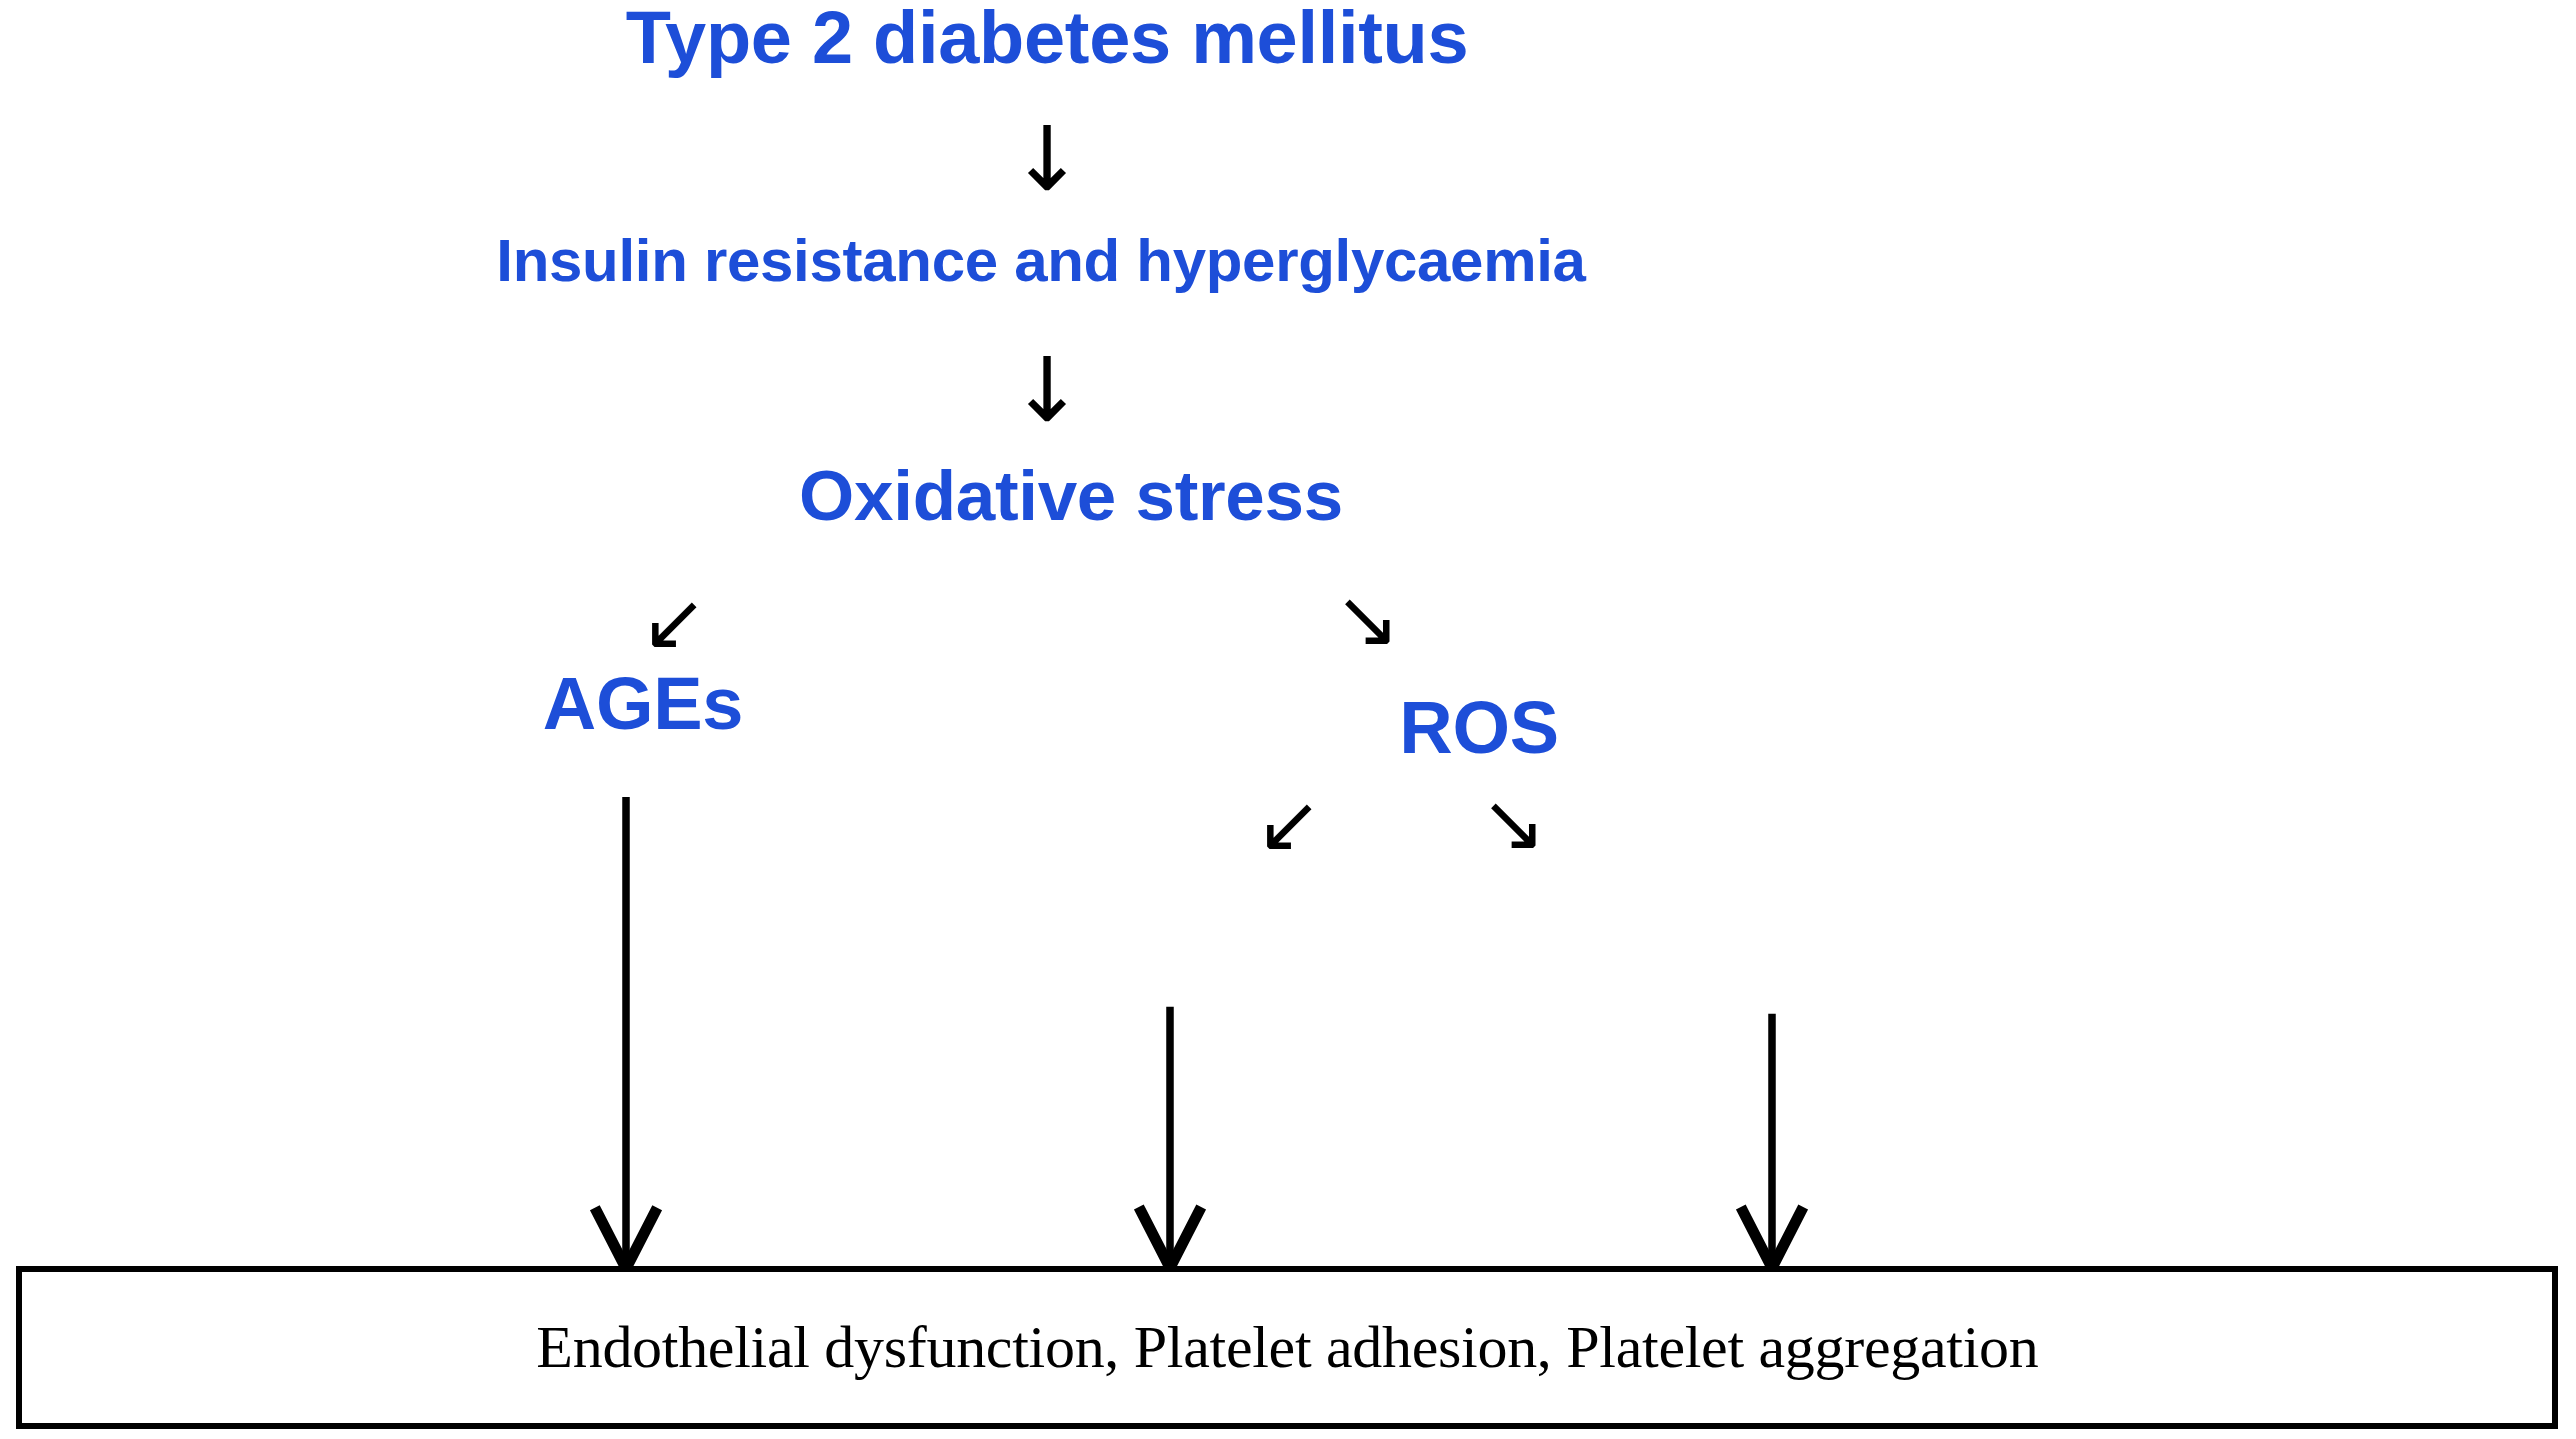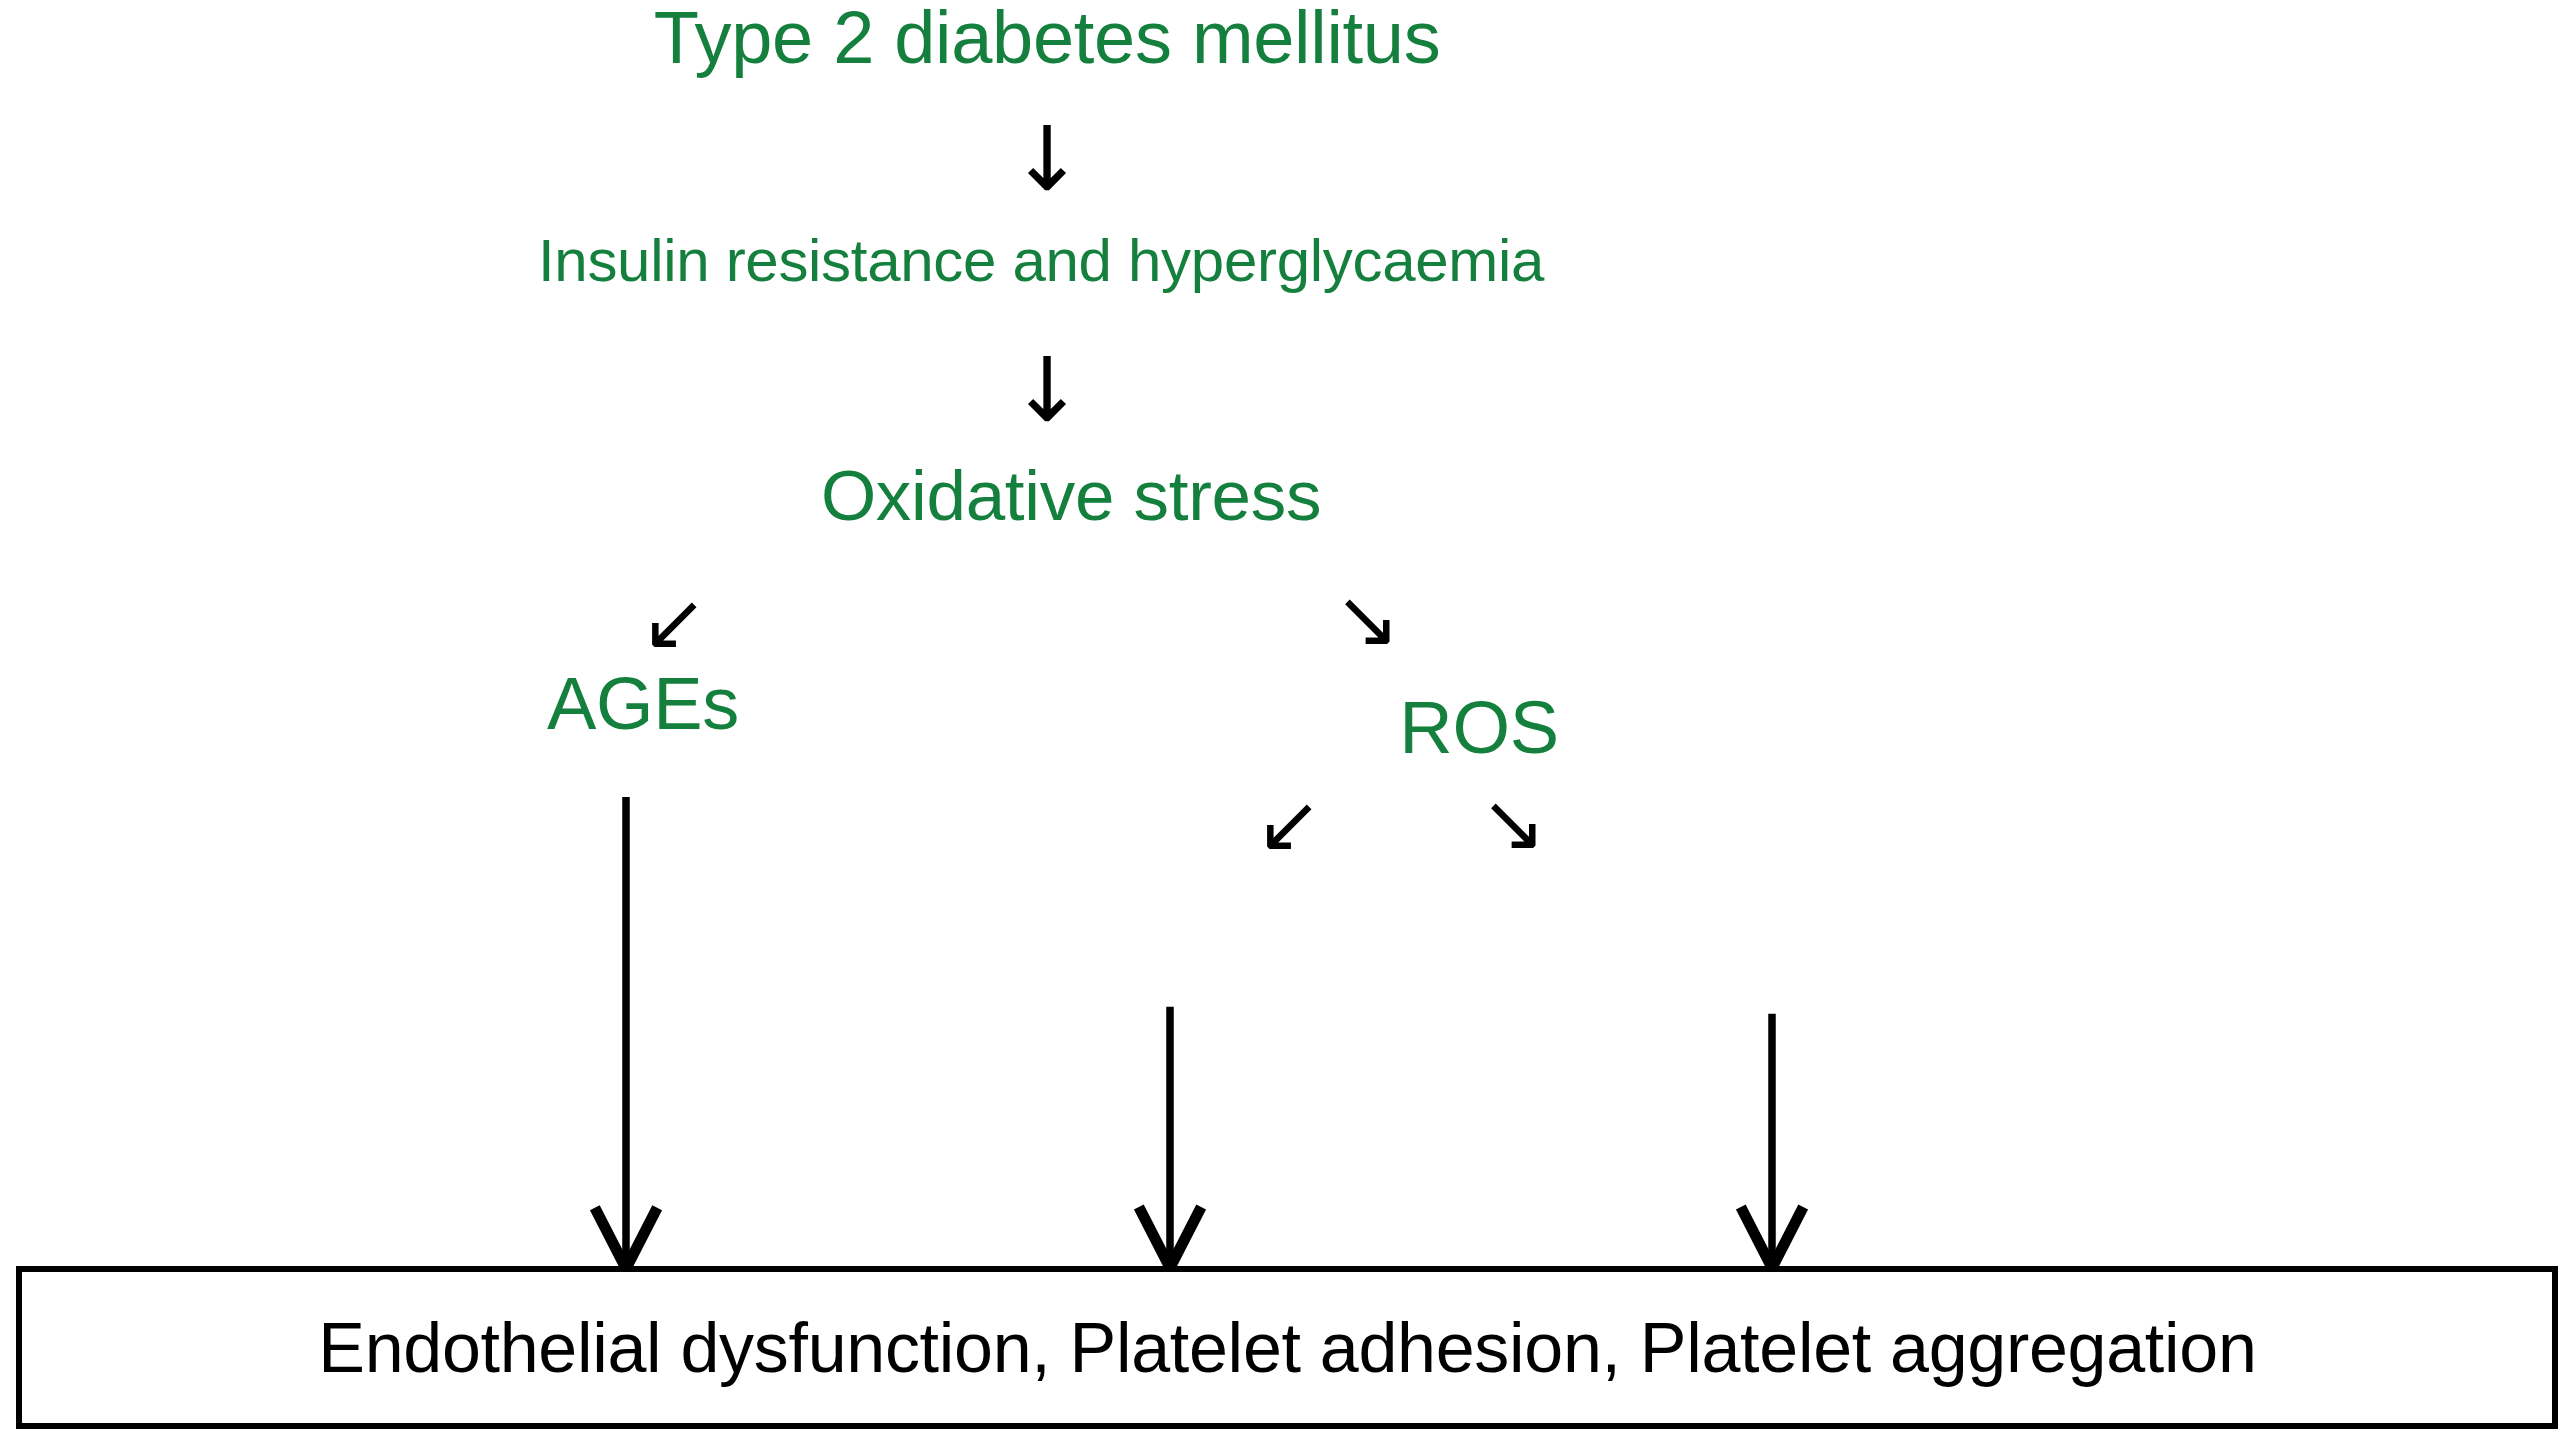--- a/index.html
+++ b/index.html
@@ -13,33 +13,33 @@
     width: 2576px;
     height: 1440px;
     background: #ffffff;
     overflow: hidden;
     font-family: "Liberation Sans", "DejaVu Sans", sans-serif;
     color: #000000;
   }
   .node-label {
     position: absolute;
     white-space: nowrap;
-    color: #15803d;
-    font-weight: 400;
+    color: #1d4ed8;
+    font-weight: 700;
     line-height: 1.0;
     letter-spacing: -0.3px;
     transform: translateX(-50%);
     text-align: center;
   }
   .t-l1 { font-size: 74px; }
   .t-l2 { font-size: 60px; }
   .t-l3 { font-size: 71px; margin-left: 26px; }
   .t-l4 { font-size: 74px; }
   .t-l5 { font-size: 74px; }
-  .t-box { font-size: 70px; }
+  .t-box { font-size: 60px; font-family: Liberation Serif, serif; }
 
   
   .glyph-arrow {
     position: absolute;
     font-family: "DejaVu Sans", sans-serif;
     font-size: 89px;
     line-height: 1;
     color: #000000;
     transform: translateX(-50%);
     -webkit-font-smoothing: none;

